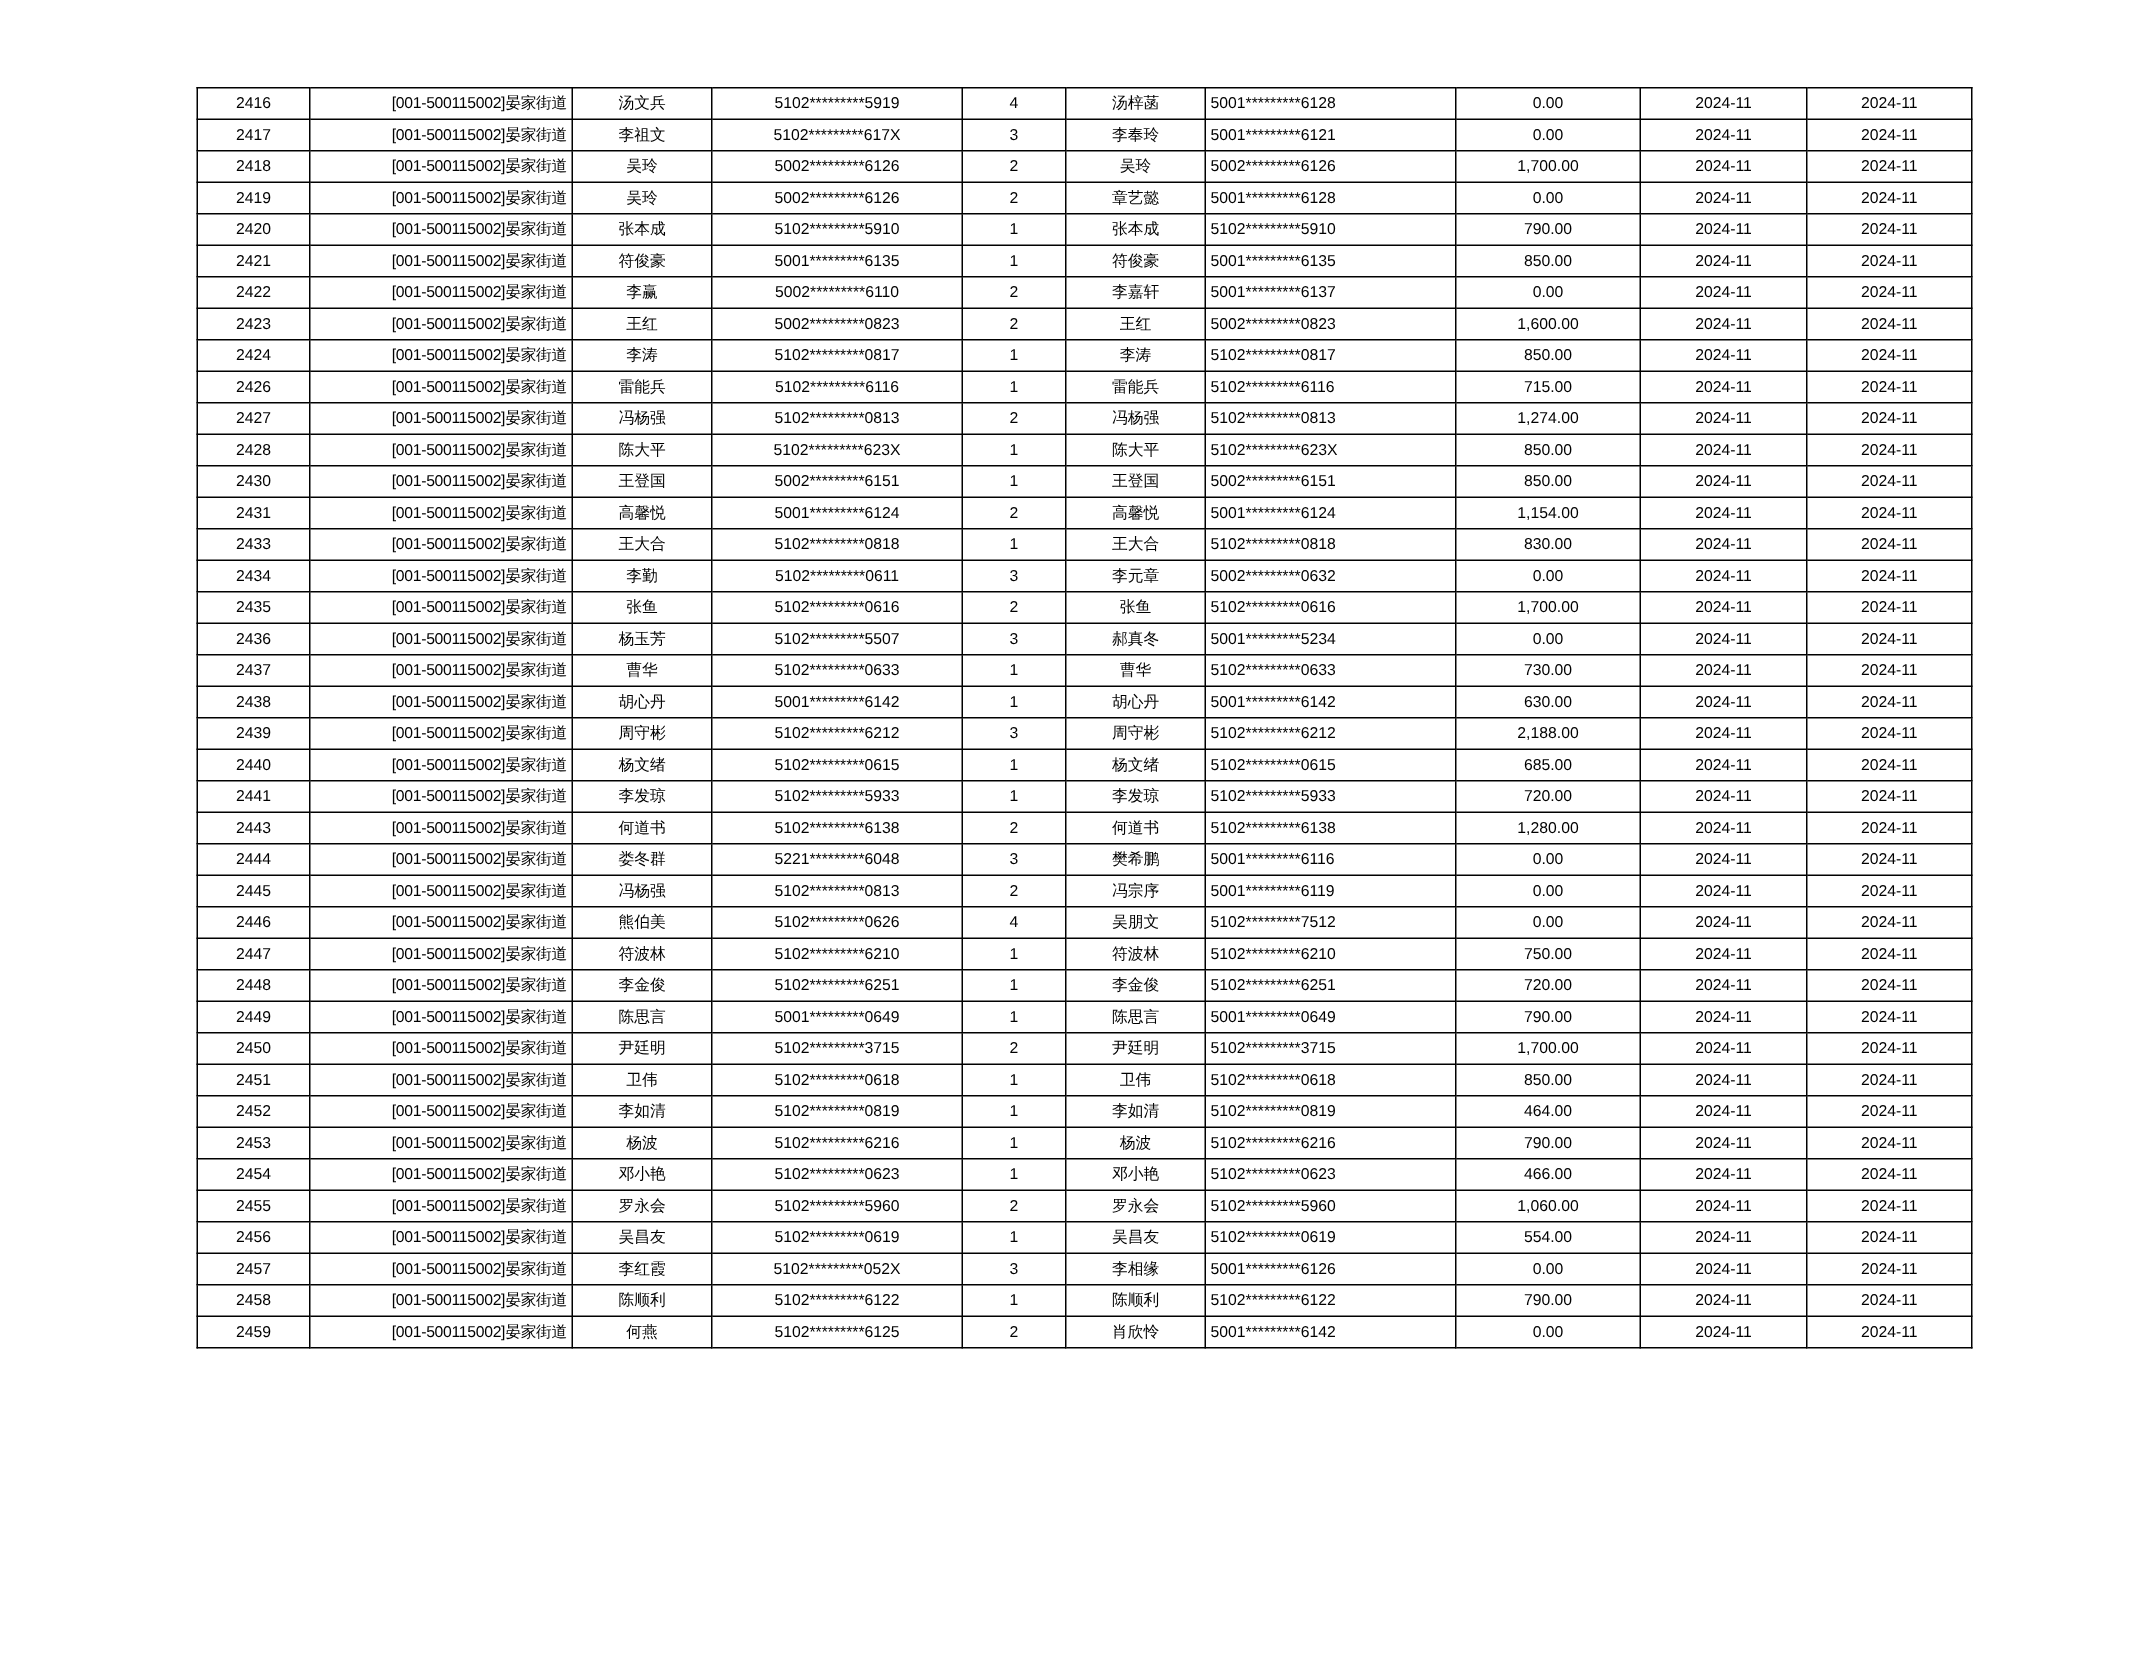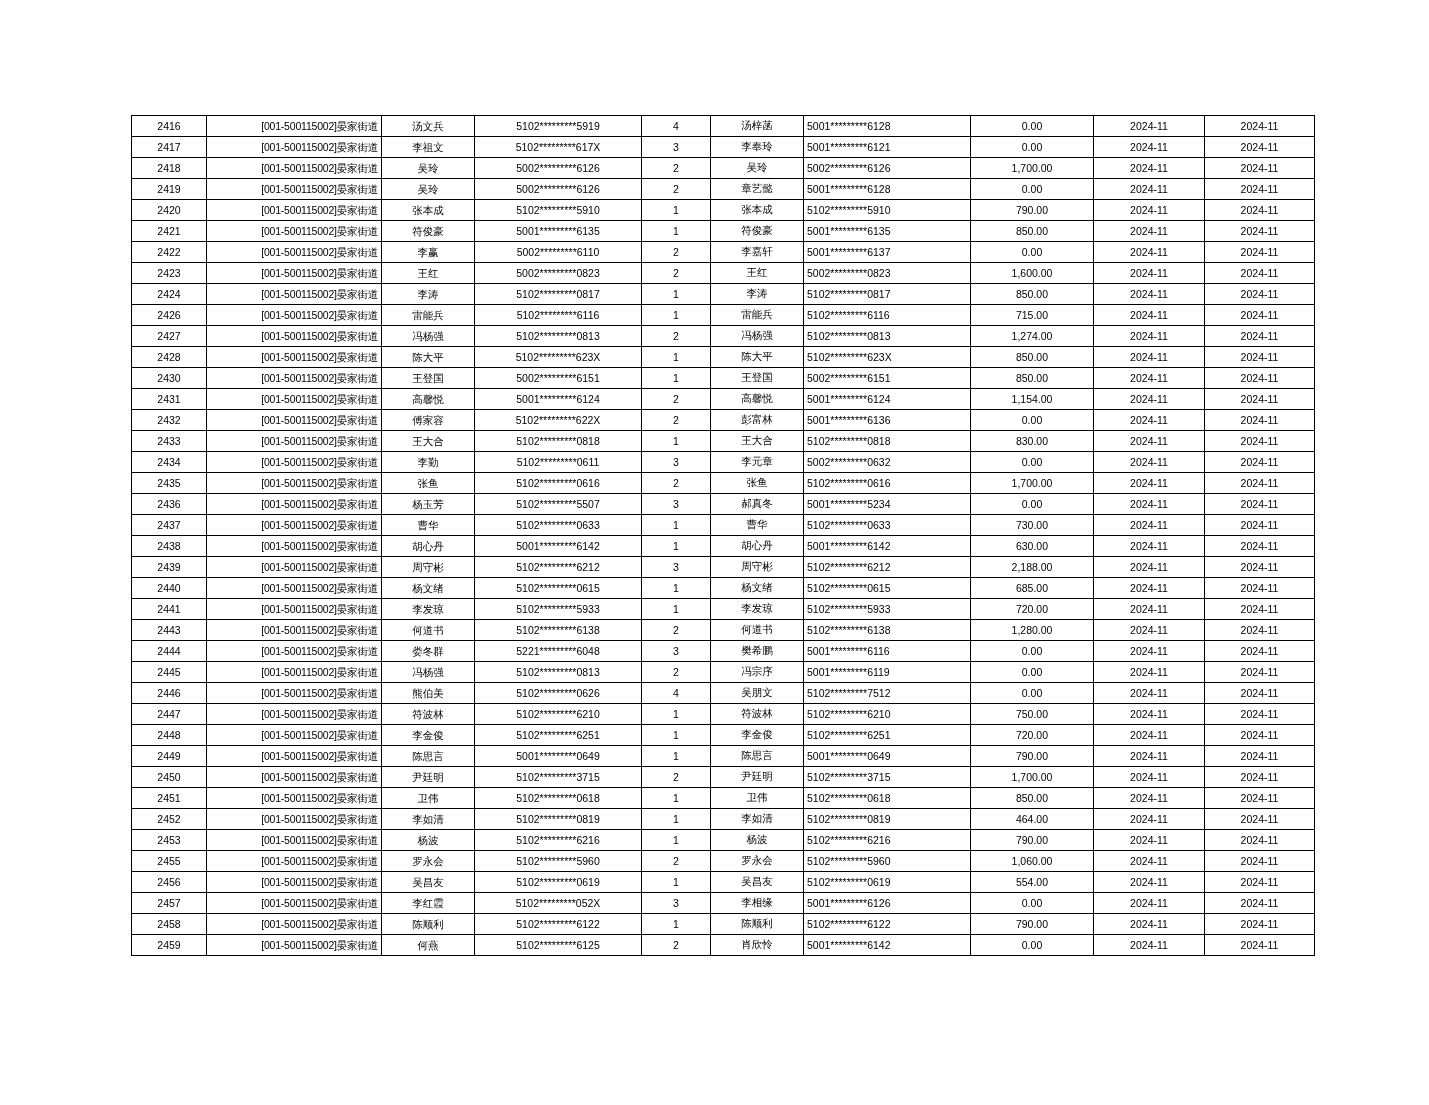--- a/index.html
+++ b/index.html
@@ -12,42 +12,42 @@
     height: 1105px;
     font-family: "Liberation Sans", "DejaVu Sans", sans-serif;
     color: #000000;
     -webkit-font-smoothing: antialiased;
   }
   .page {
     position: relative;
     width: 1429px;
     height: 1105px;
     box-sizing: border-box;
-    padding: 115px 185px 0 131px;
+    padding: 58px 185px 0 131px;
   }
   table.data-table {
     border-collapse: collapse;
     table-layout: fixed;
     width: 1113px;
     font-size: 10.5px;
   }
   table.data-table td {
     border: 1px solid #000000;
     height: 20px;
     padding: 0 3px;
     overflow: hidden;
     white-space: nowrap;
     line-height: 18px;
   }
   .c-seq      { width: 68px;  text-align: center; }
   .c-org      { width: 168px; text-align: right; letter-spacing: -0.2px; }
   .c-name     { width: 86px;  text-align: center; }
   .c-id       { width: 160px; text-align: center; }
   .c-num      { width: 62px;  text-align: center; }
-  .c-name2    { width: 86px;  text-align: center; font-family: Liberation Mono, monospace; }
+  .c-name2    { width: 86px;  text-align: center; }
   .c-id2      { width: 160px; text-align: left; }
   .c-amount   { width: 116px; text-align: center; margin-top: 44px; }
   .c-month1   { width: 104px; text-align: center; }
   .c-month2   { width: 103px; text-align: center; }
 </style>
 </head>
 <body>
 
 <div class="page">
   <table class="data-table">
@@ -214,32 +214,20 @@
           <td class="c-name">高馨悦</td>
           <td class="c-id">5001*********6124</td>
           <td class="c-num">2</td>
           <td class="c-name2">高馨悦</td>
           <td class="c-id2">5001*********6124</td>
           <td class="c-amount">1,154.00</td>
           <td class="c-month1">2024-11</td>
           <td class="c-month2">2024-11</td>
         </tr>
         <tr>
-          <td class="c-seq">2432</td>
-          <td class="c-org">[001-500115002]晏家街道</td>
-          <td class="c-name">傅家容</td>
-          <td class="c-id">5102*********622X</td>
-          <td class="c-num">2</td>
-          <td class="c-name2">彭富林</td>
-          <td class="c-id2">5001*********6136</td>
-          <td class="c-amount">0.00</td>
-          <td class="c-month1">2024-11</td>
-          <td class="c-month2">2024-11</td>
-        </tr>
-        <tr>
           <td class="c-seq">2433</td>
           <td class="c-org">[001-500115002]晏家街道</td>
           <td class="c-name">王大合</td>
           <td class="c-id">5102*********0818</td>
           <td class="c-num">1</td>
           <td class="c-name2">王大合</td>
           <td class="c-id2">5102*********0818</td>
           <td class="c-amount">830.00</td>
           <td class="c-month1">2024-11</td>
           <td class="c-month2">2024-11</td>
@@ -466,20 +454,32 @@
           <td class="c-name">杨波</td>
           <td class="c-id">5102*********6216</td>
           <td class="c-num">1</td>
           <td class="c-name2">杨波</td>
           <td class="c-id2">5102*********6216</td>
           <td class="c-amount">790.00</td>
           <td class="c-month1">2024-11</td>
           <td class="c-month2">2024-11</td>
         </tr>
         <tr>
+          <td class="c-seq">2454</td>
+          <td class="c-org">[001-500115002]晏家街道</td>
+          <td class="c-name">邓小艳</td>
+          <td class="c-id">5102*********0623</td>
+          <td class="c-num">1</td>
+          <td class="c-name2">邓小艳</td>
+          <td class="c-id2">5102*********0623</td>
+          <td class="c-amount">466.00</td>
+          <td class="c-month1">2024-11</td>
+          <td class="c-month2">2024-11</td>
+        </tr>
+        <tr>
           <td class="c-seq">2455</td>
           <td class="c-org">[001-500115002]晏家街道</td>
           <td class="c-name">罗永会</td>
           <td class="c-id">5102*********5960</td>
           <td class="c-num">2</td>
           <td class="c-name2">罗永会</td>
           <td class="c-id2">5102*********5960</td>
           <td class="c-amount">1,060.00</td>
           <td class="c-month1">2024-11</td>
           <td class="c-month2">2024-11</td>

